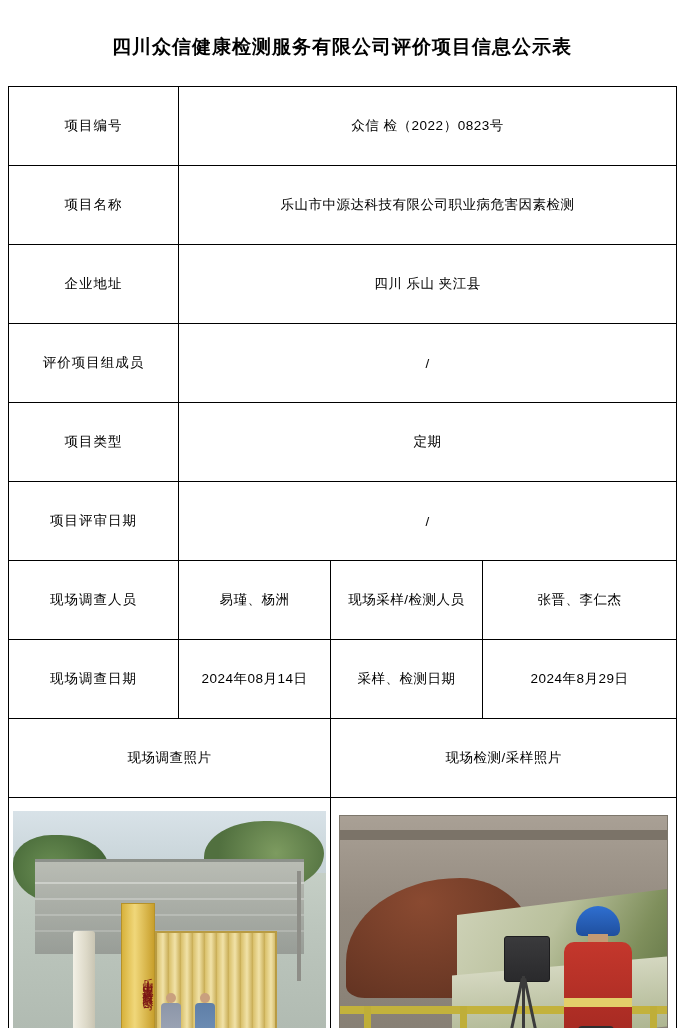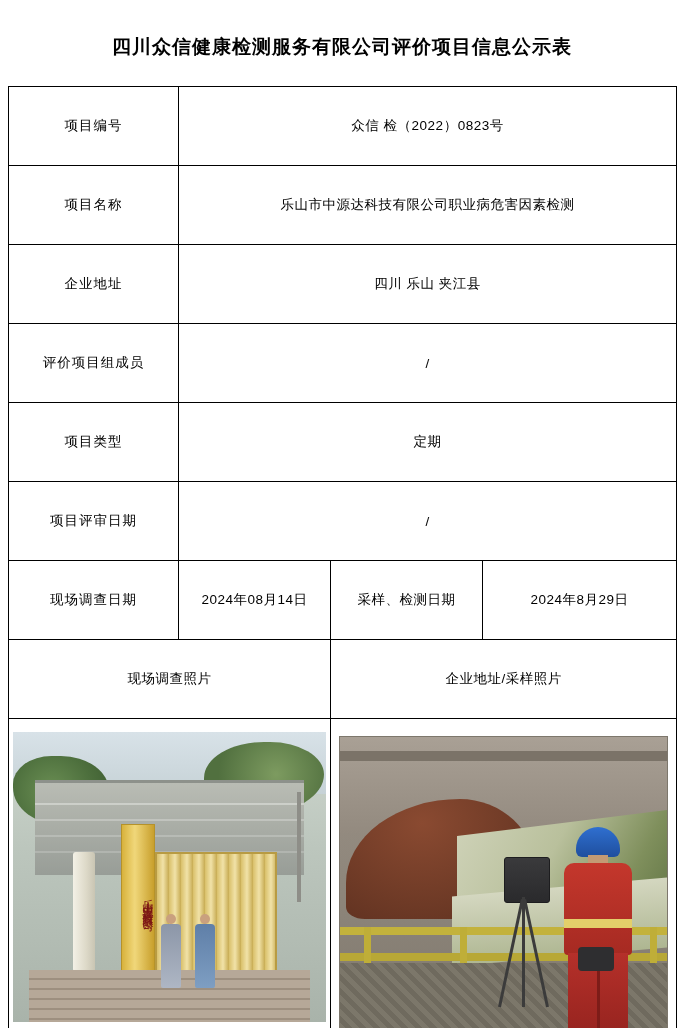--- a/index.html
+++ b/index.html
@@ -284,29 +284,35 @@
       <tr>
         <td class="label">项目类型</td>
         <td class="value" colspan="3">定期</td>
       </tr>
       <tr>
         <td class="label">项目评审日期</td>
         <td class="value" colspan="3">/</td>
       </tr>
 
       <tr>
+        <td class="label">现场调查人员</td>
+        <td class="value">易瑾、杨洲</td>
+        <td class="sub-label">现场采样/检测人员</td>
+        <td class="value">张晋、李仁杰</td>
+      </tr>
+      <tr>
         <td class="label">现场调查日期</td>
         <td class="value">2024年08月14日</td>
         <td class="sub-label">采样、检测日期</td>
         <td class="value">2024年8月29日</td>
       </tr>
 
       <tr>
         <td class="photo-head" colspan="2">现场调查照片</td>
-        <td class="photo-head" colspan="2">企业地址/采样照片</td>
+        <td class="photo-head" colspan="2">现场检测/采样照片</td>
       </tr>
 
       <tr>
         <td class="photo-cell" colspan="2">
           <div class="photo-wrap">
             <div class="photo-building">
               <div class="pb-sky"></div>
               <div class="pb-tree"></div>
               <div class="pb-tree2"></div>
               <div class="pb-canopy"></div>

